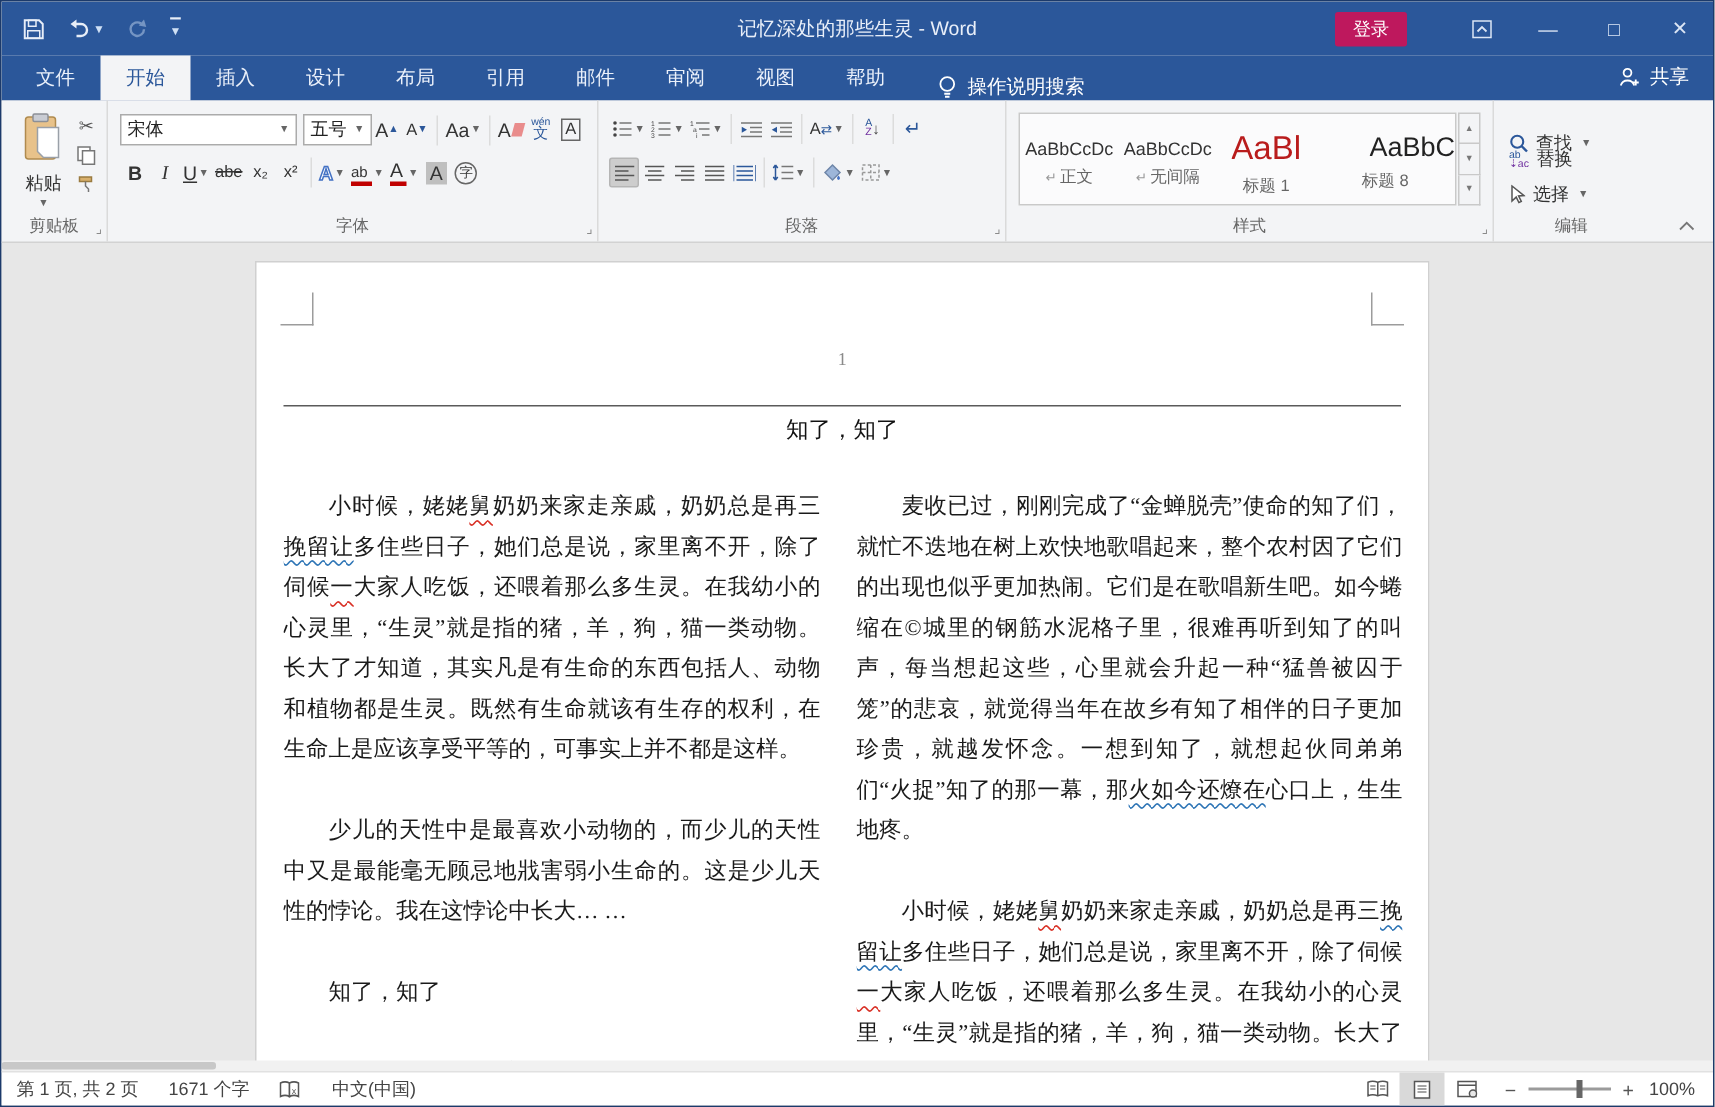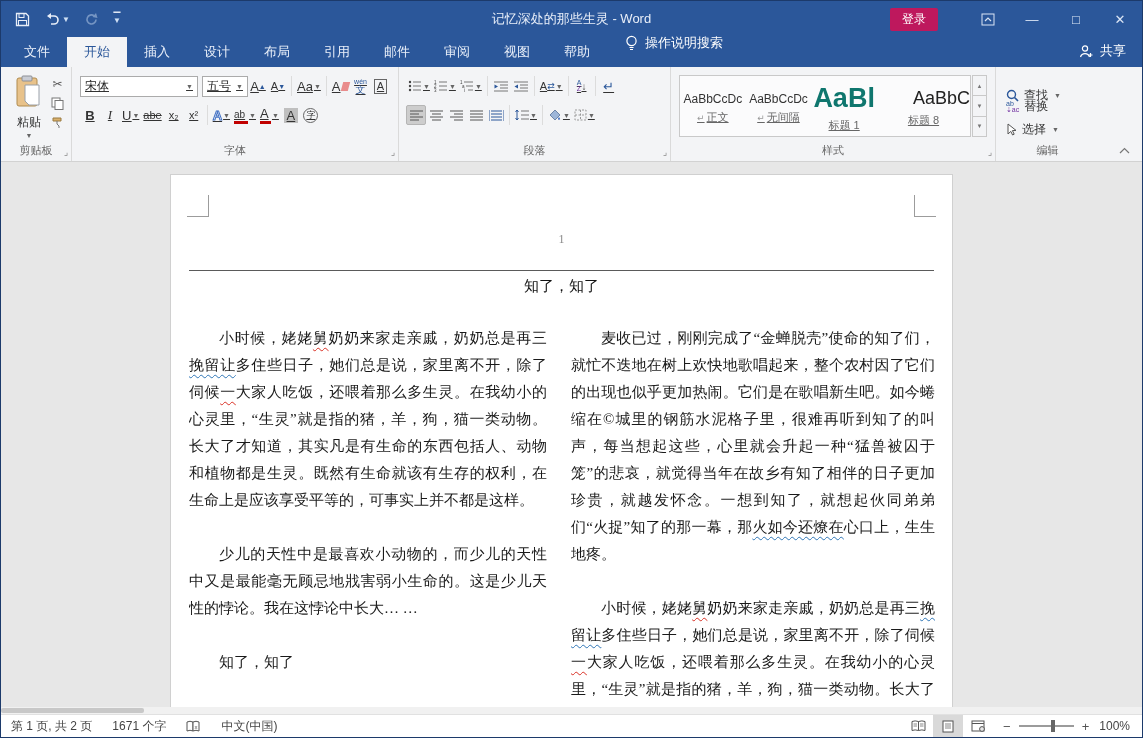--- a/index.html
+++ b/index.html
@@ -17,31 +17,31 @@
   .dim { opacity:.45; }
   .tb-title { position:absolute; left:0; right:0; text-align:center; color:#E9EFF9; font-size:13px; pointer-events:none; }
   .tb-right { margin-left:auto; display:flex; align-items:center; height:100%; }
   .login-btn { background:#be185d; color:#fff; font-size:12px; padding:3px 12px; border-radius:2px; margin-right:28px; cursor:default; }
   .winbtn { width:44px; height:36px; display:flex; align-items:center; justify-content:center; color:#DCE6F5; font-size:13px; }
   
   .tabrow { position:absolute; left:0; top:36px; right:0; height:30px; background:#2B579A; display:flex; align-items:flex-end; }
   .tabs { display:flex; height:100%; align-items:stretch; padding-left:6px; }
   .tab { color:#EAF0FA; font-size:13px; padding:0 17px; display:flex; align-items:center; }
   .tab.active { background:#F3F4F6; color:#2B579A; }
-  .tellme { display:flex; align-items:center; gap:7px; color:#fff; font-size:13px; margin-left:18px; padding-bottom:15px; }
+  .tellme { display:flex; align-items:center; gap:7px; color:#fff; font-size:13px; margin-left:18px; padding-bottom:0; }
   .share { margin-left:auto; display:flex; align-items:center; gap:6px; color:#fff; font-size:13px; padding:0 16px 7px 0; }
   
   .ribbon { position:absolute; left:0; top:66px; right:0; height:95px; background:#F3F4F6; border-bottom:1px solid #D2D2D2; font-size:12px; color:#333; }
   .grp { position:absolute; top:0; bottom:0; border-right:1px solid #DADADA; }
   .grp-label { position:absolute; bottom:3px; left:0; right:0; text-align:center; font-size:11px; color:#666; }
   .launcher { position:absolute; right:3px; bottom:4px; font-size:9px; color:#8A8A8A; line-height:1; cursor:default; }
   .mini { display:inline-flex; align-items:center; justify-content:center; min-width:20px; height:20px; padding:0 2px; border-radius:2px; }
   .dd2 { font-size:7px; color:#666; margin-left:1px; }
   .vsep { width:1px; height:20px; background:#DCDCDC; margin:0 3px; }
-  .row { display:flex; align-items:flex-start;text-decoration:underline; }
+  .row { display:flex; align-items:center; }
   
   .g-clip { left:0; width:71px; }
   .paste { position:absolute; left:8px; top:8px; width:40px; height:66px; text-align:center; }
   .paste .lbl { font-size:12px; color:#333; margin-top:2px; }
   .paste .dd2 { display:block; margin:1px auto 0; }
   .clipcol { position:absolute; left:50px; top:10px; display:flex; flex-direction:column; gap:6px; align-items:center; }
   
   .g-font { left:71px; width:327px; }
   .fr1 { position:absolute; left:8px; top:9px; }
   .fr2 { position:absolute; left:8px; top:38px; }
@@ -60,23 +60,23 @@
   
   .g-para { left:398px; width:272px; }
   .pr1 { position:absolute; left:7px; top:9px; }
   .pr2 { position:absolute; left:7px; top:38px; }
   .mini.active { background:#CDCDCD; border:1px solid #B5B5B5; }
   
   .g-styles { left:670px; width:325px; }
   .stylebox { position:absolute; left:8px; top:8px; width:292px; height:62px; background:#FBFBFC; border:1px solid #C9C9C9; display:flex; align-items:stretch; }
   .stylecard { flex:1; display:flex; flex-direction:column; align-items:center; justify-content:center; cursor:default; padding-top:4px; }
   .st-prev { font-size:12px; color:#333; white-space:nowrap; overflow:hidden; max-width:66px; }
-  .st-prev.h1 { font-size:27px; font-weight:bold; color:#0f766e; }
+  .st-prev.h1 { font-size:22px; font-weight:normal; color:#b91c1c; }
   .st-prev.h2 { font-size:18px; color:#222;margin-left:36px; }
-  .st-name { font-size:11px; color:#666; margin-top:4px; white-space:nowrap;text-decoration:underline; }
+  .st-name { font-size:11px; color:#666; margin-top:4px; white-space:nowrap; }
   .st-name .ret { font-size:9px; color:#999; margin-right:2px; }
   .styscroll { position:absolute; left:301px; top:8px; width:15px; height:62px; display:flex; flex-direction:column; }
   .styscroll div { flex:1; border:1px solid #C9C9C9; border-top:none; background:#F3F4F6; font-size:6px; color:#777; display:flex; align-items:center; justify-content:center; }
   .styscroll div:first-child { border-top:1px solid #C9C9C9; }
   
   .g-edit { left:995px; width:103px; border-right:none; }
   .edrow { position:absolute; left:10px; display:flex; align-items:center; gap:5px; font-size:12px; color:#333; }
   .collapse { position:absolute; right:12px; bottom:4px; color:#777; }
   
   .docarea { position:absolute; left:0; top:161px; right:0; bottom:23px; background:#E7E7E7; overflow:hidden; }

